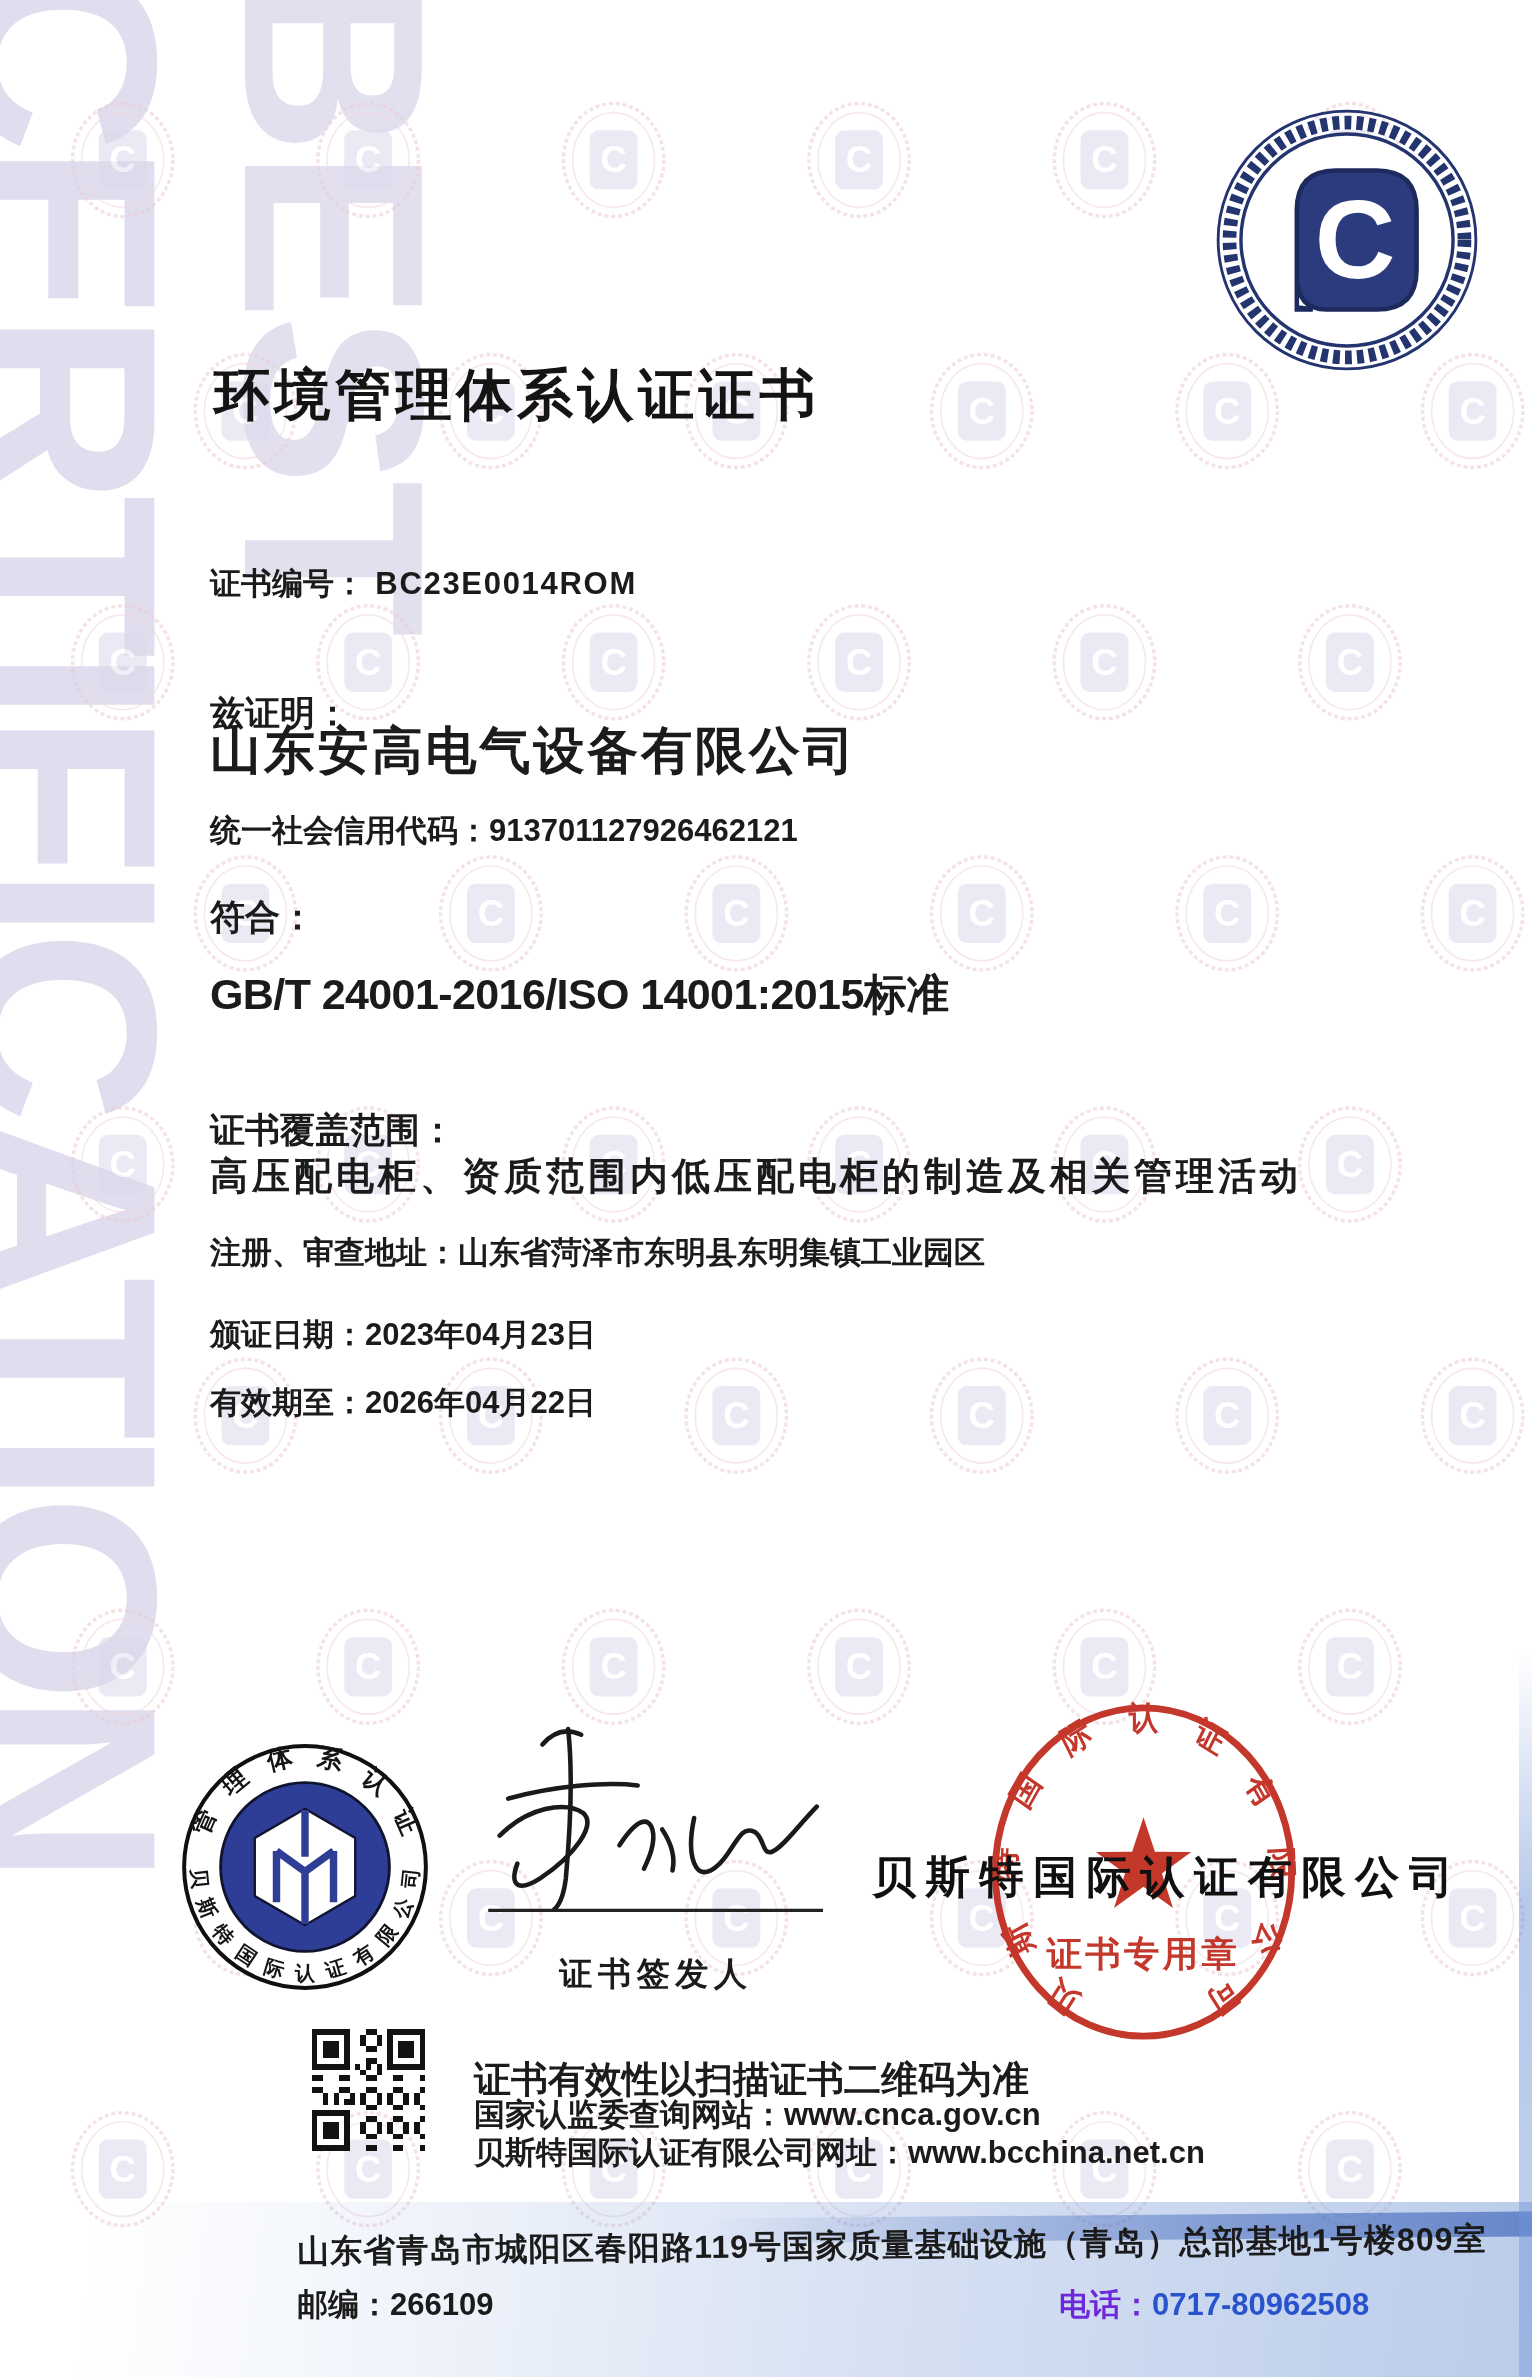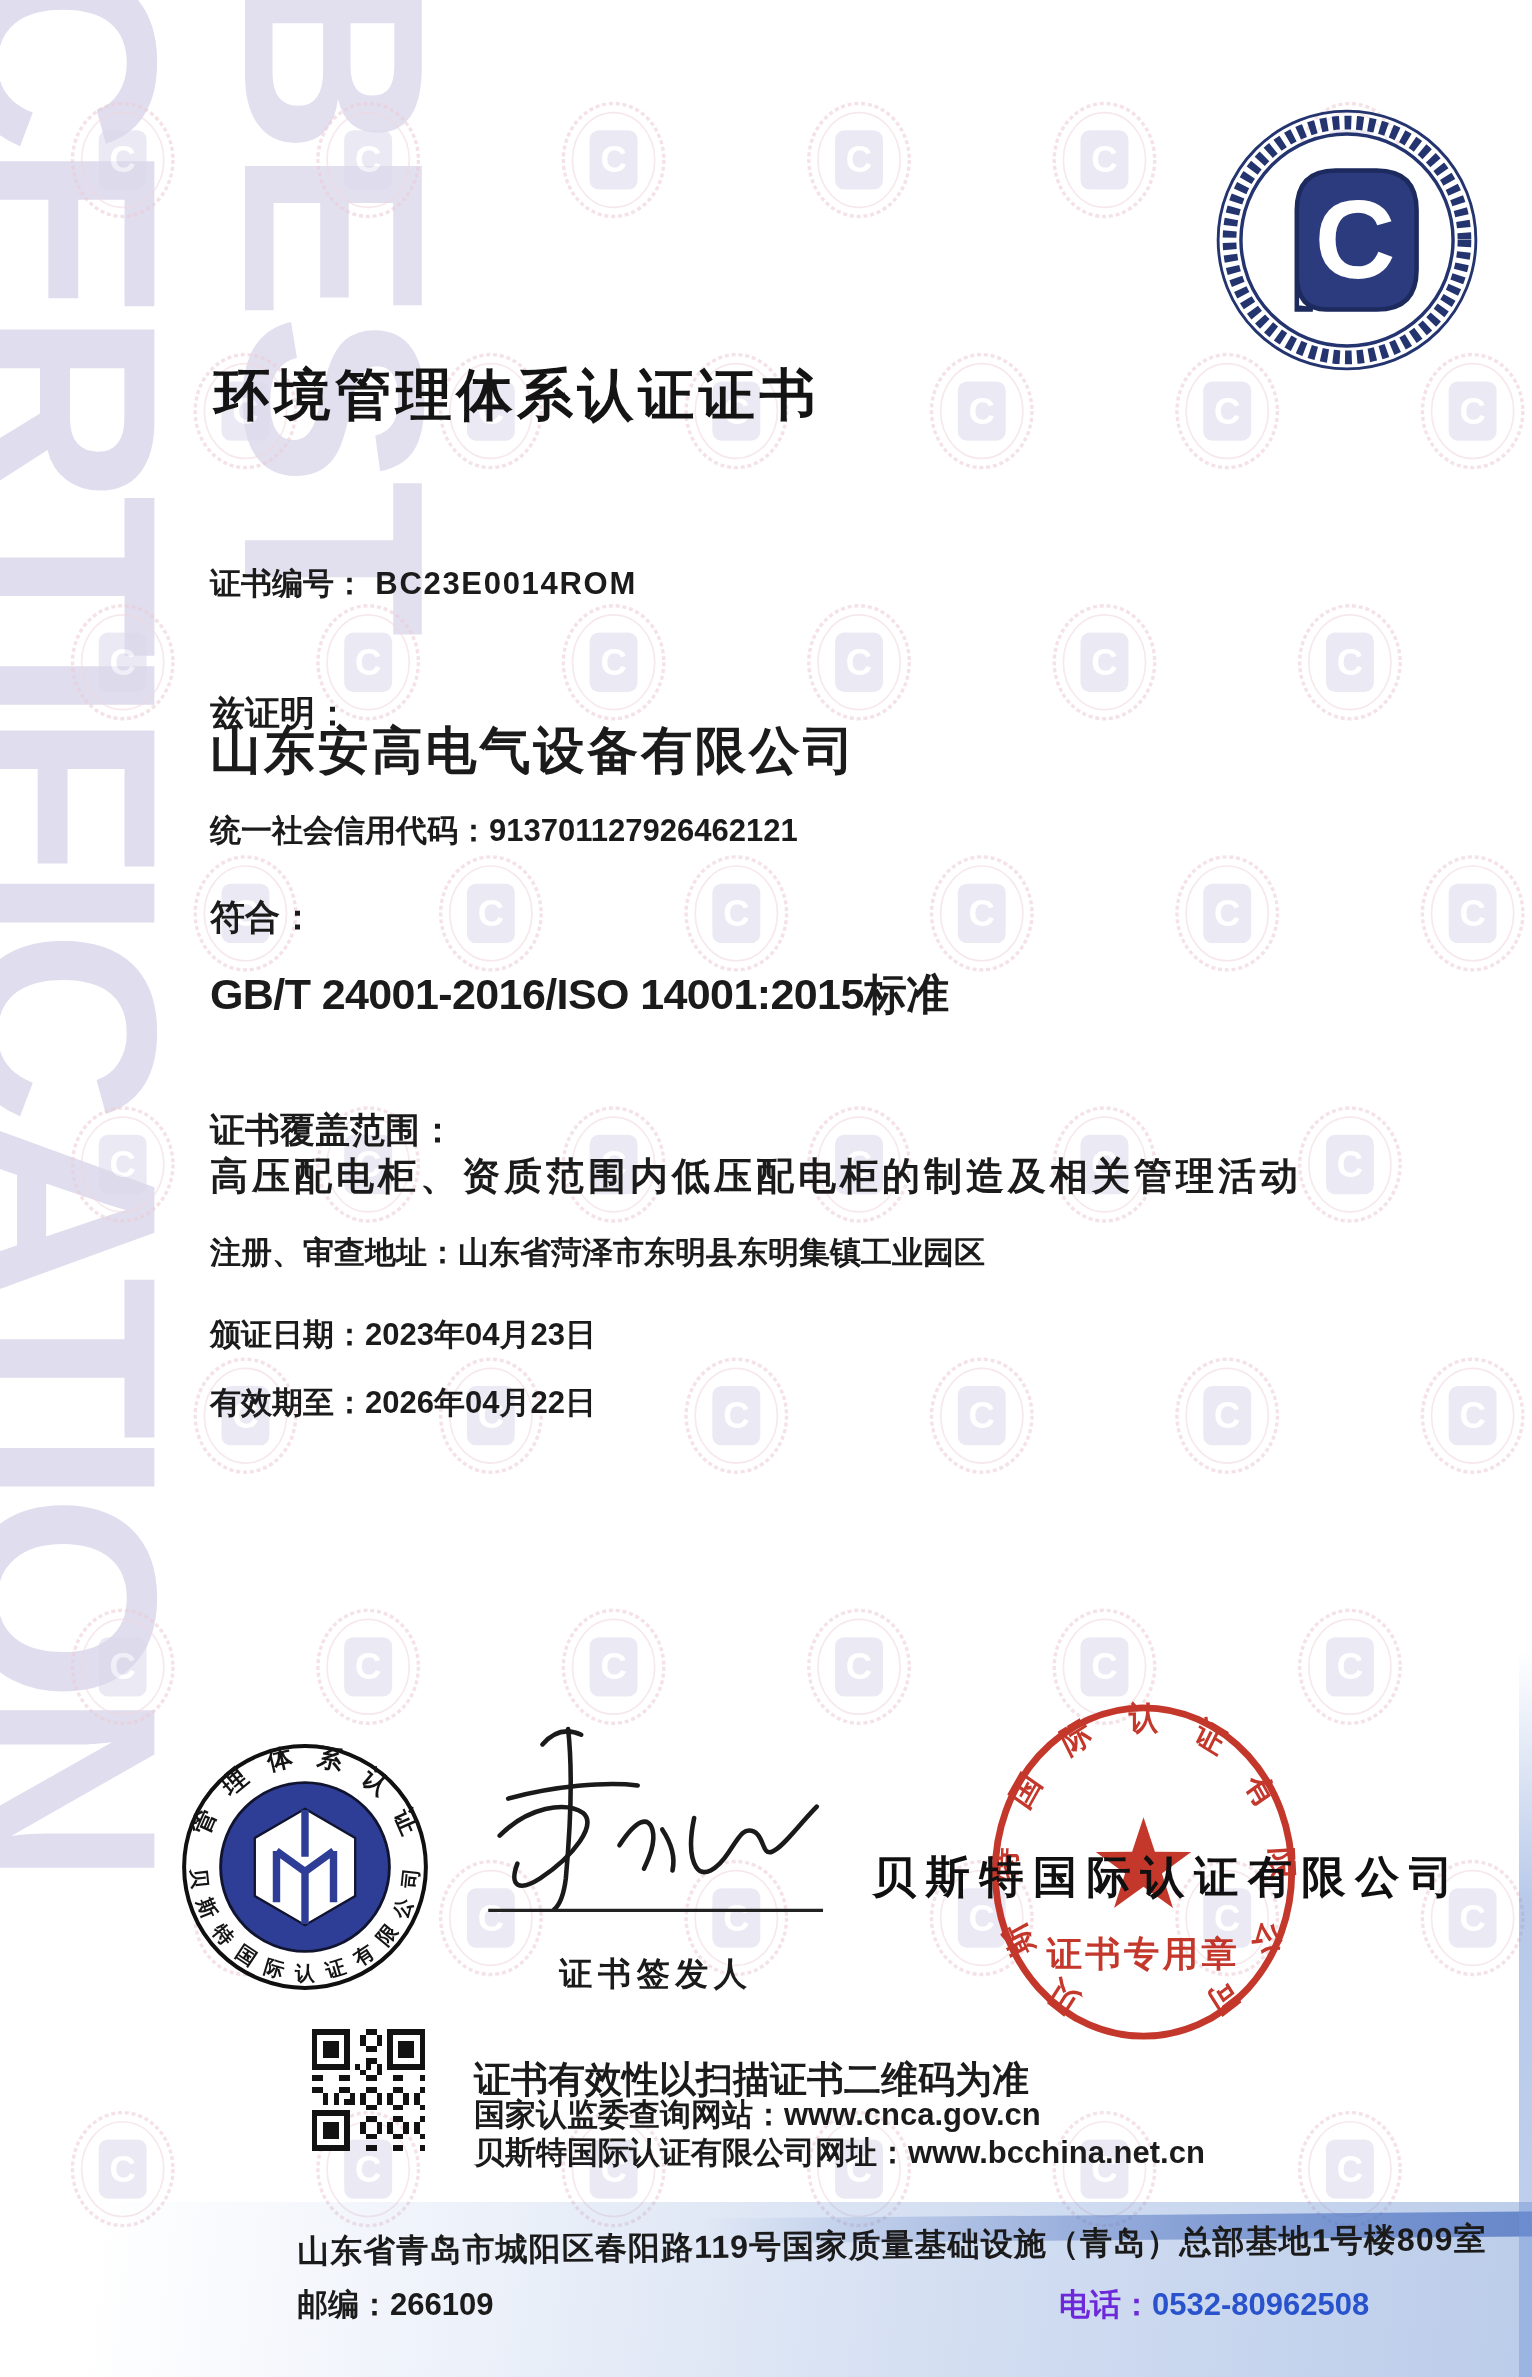--- a/index.html
+++ b/index.html
@@ -611,17 +611,17 @@
   </div>
   <div class="line f-line3">
     <span>贝斯特国际认证有限公司网址：</span><span>www.bcchina.net.cn</span>
   </div>
 
   <div class="line f-address">山东省青岛市城阳区春阳路119号国家质量基础设施（青岛）总部基地1号楼809室</div>
   <div class="line f-postal">
     <span>邮编：</span><span>266109</span>
   </div>
   <div class="line f-tel">
-    <span class="tel-label">电话：</span><span class="tel-number">0532-80962508</span>
+    <span class="tel-label">电话：</span><span class="tel-number">0717-80962508</span>
   </div>
 
 </div>
 
 
 </body></html>

